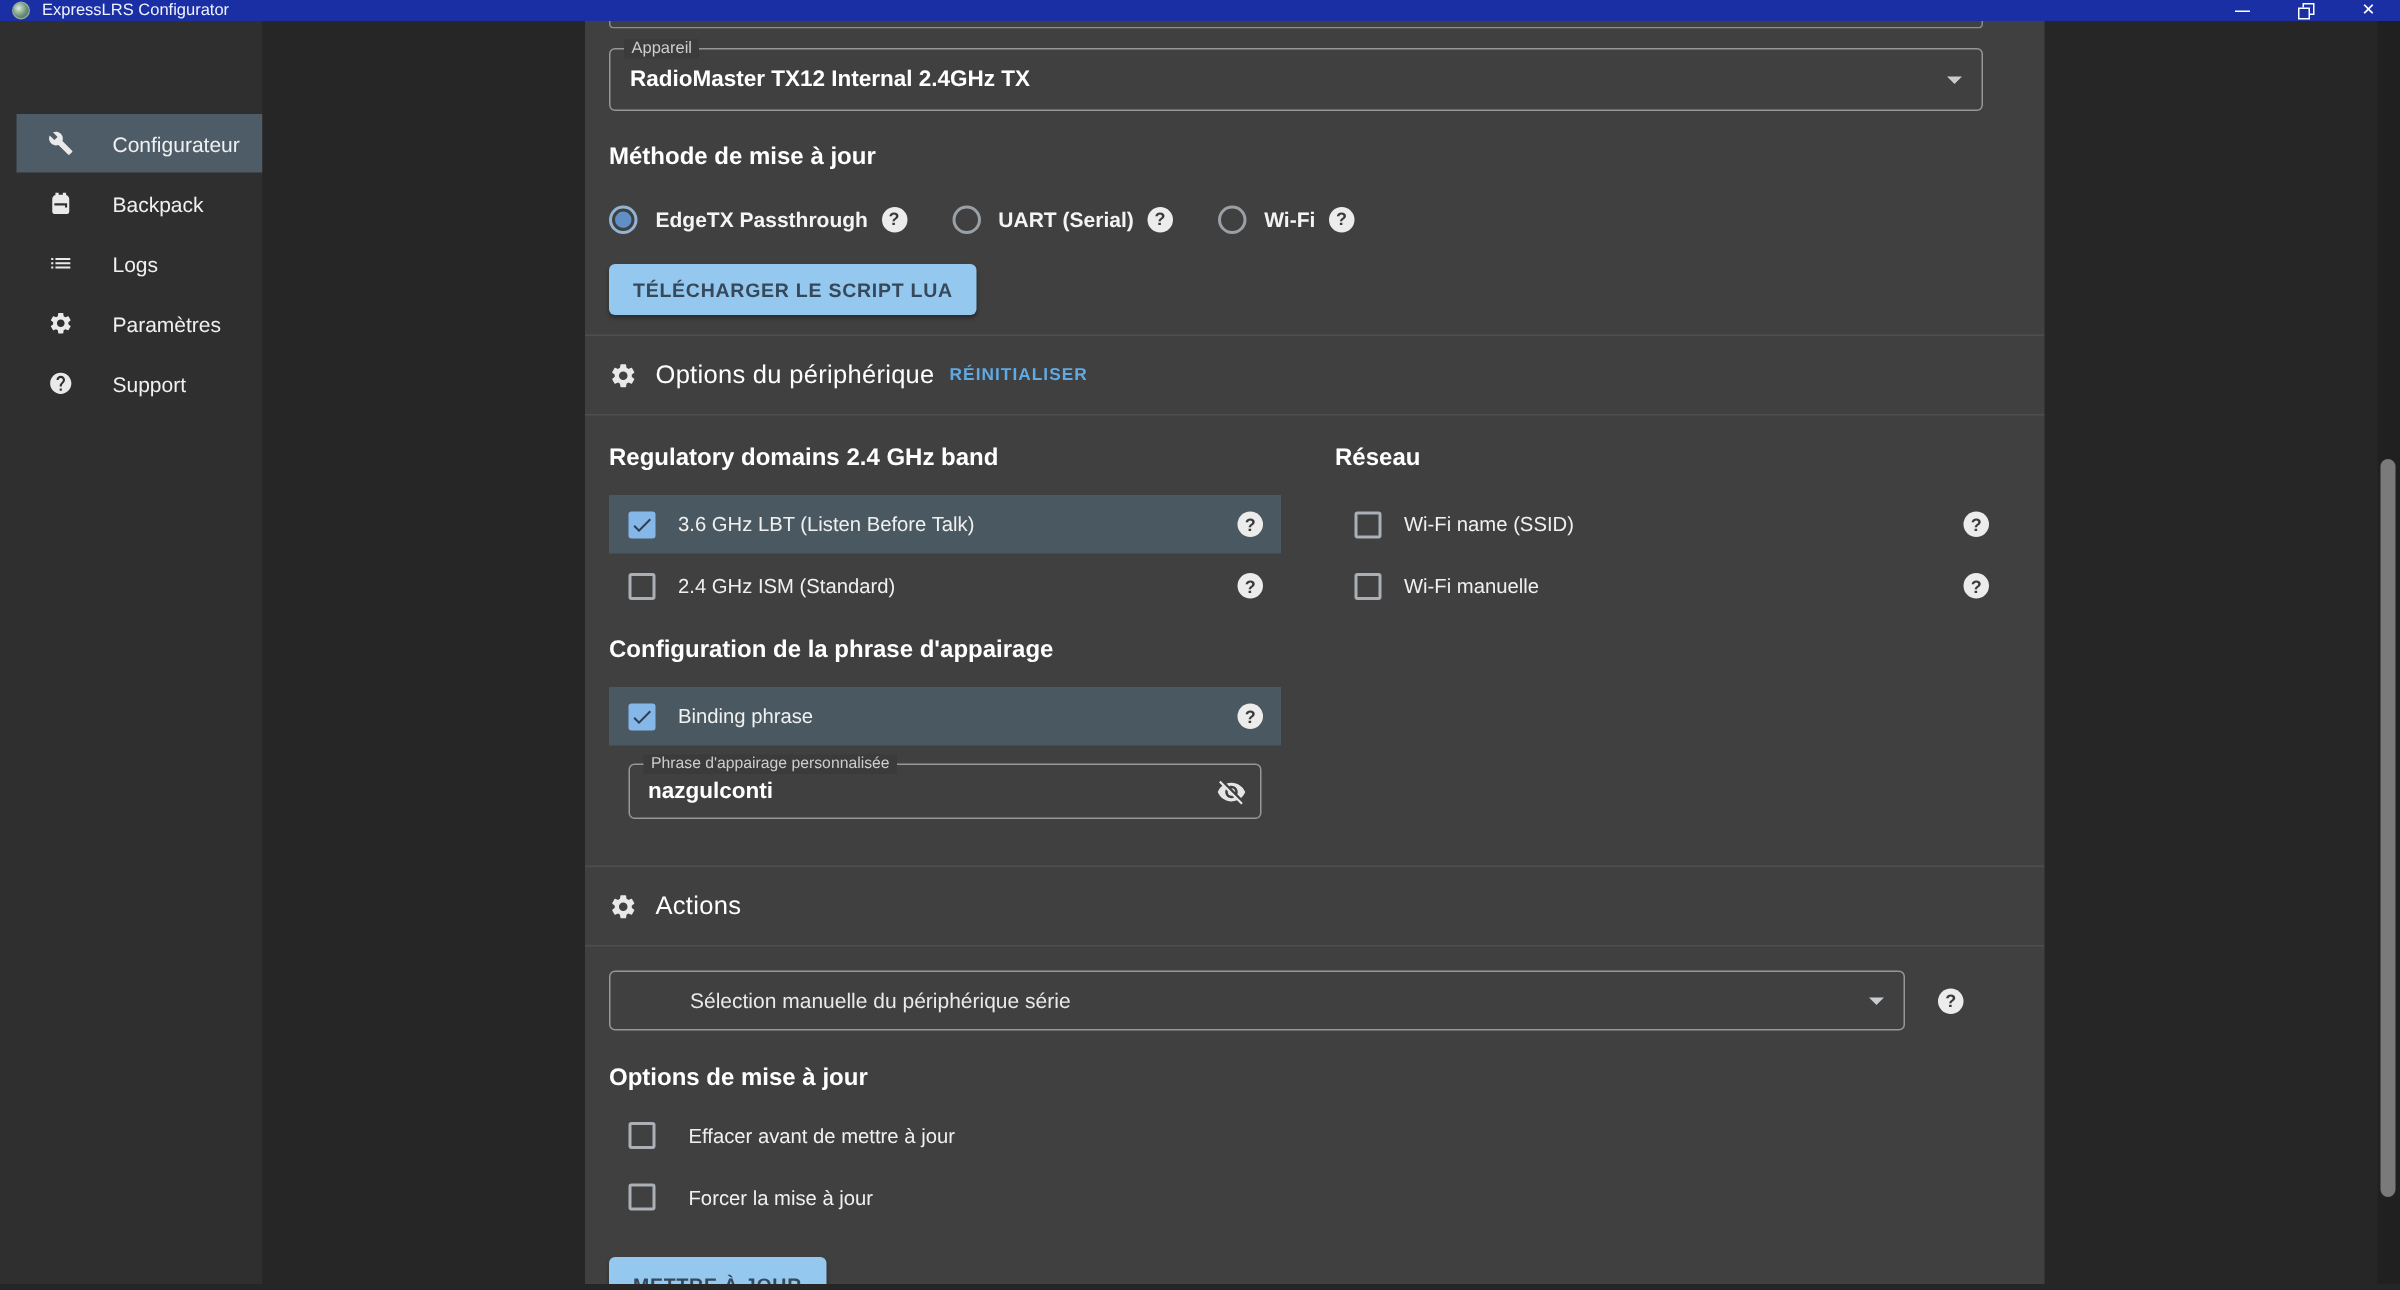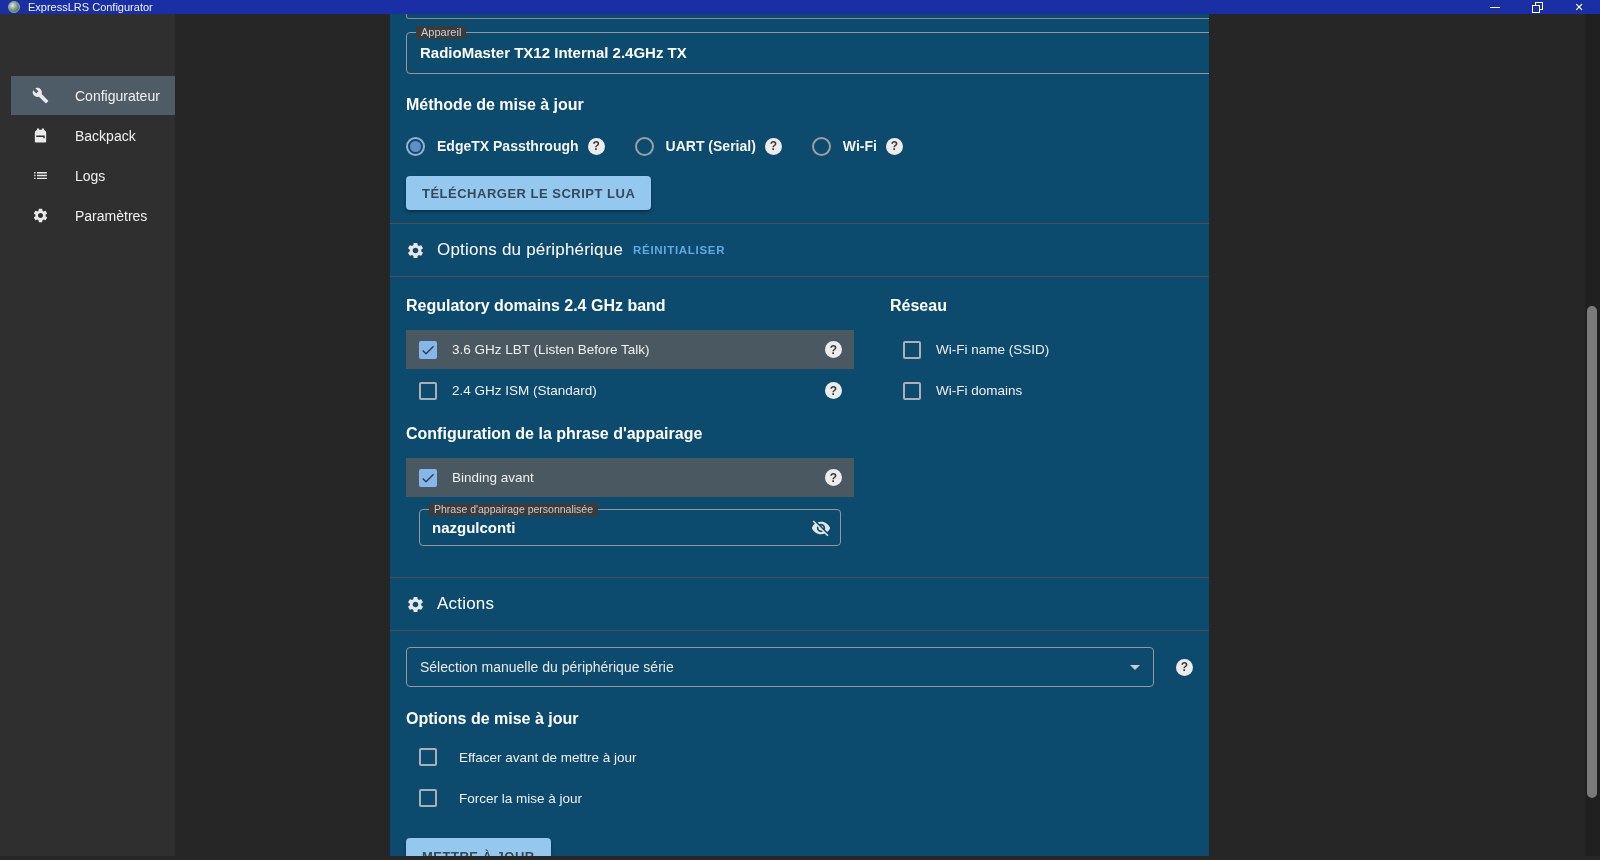--- a/index.html
+++ b/index.html
@@ -32,22 +32,22 @@
 
   
   .app { display:flex; height:842px; }
   .sidebar { width:175px; flex-shrink:0; background:#2f2f2f; padding-top:62px; }
   .side-item { height:39px; margin-bottom:1px; display:flex; align-items:center; padding-left:21px; color:#f0f0f0; font-size:14px; cursor:pointer;margin-left:11px; }
   .side-item.selected { background:#4d5c67; }
   .side-item svg { width:17px; height:17px; fill:#eaeaea; margin-right:26px; flex-shrink:0; }
 
   .main { position:relative; flex:1; background:#262626; }
   .card {
-    position:absolute; left:215px; top:0; width:819px; height:842px;
-    background:#0c4a6e; padding:0 16px; overflow:hidden; color:#fff;
+    position:absolute; left:215px; top:0; width:973px; height:842px;
+    background:#404040; padding:0 16px; overflow:hidden; color:#fff;
   }
 
   
   .partial-field {
     width:916px; height:5px; border:1px solid #8d8d8d; border-top:none;
     border-radius:0 0 3px 3px;
   }
   .ofield { position:relative; border:1px solid #979797; border-radius:4px; background:transparent; }
   .flabel {
     position:absolute; top:-7px; left:9px; background:#3b3b3b; padding:0 5px;
@@ -118,21 +118,21 @@
   .phrase-field { width:422px; height:37px; margin:12px 0 0 13px; }
   .phrase-field .flabel { font-size:10.5px; }
   .phrase-field .fvalue { line-height:35px; padding-left:12px; font-size:15px; font-weight:700; color:#fff; }
   .eye-icon { position:absolute; right:9px; top:8px; width:20px; height:20px; cursor:pointer; }
   .eye-icon svg { width:20px; height:20px; fill:#e6e6e6; }
 
   .div-2 { margin-top:31px; }
 
   
   .serial-row { margin-top:16px; display:flex; align-items:center; }
-  .serial-field { width:864px; height:40px; cursor:pointer; }
+  .serial-field { width:864px; height:40px; cursor:pointer;padding-left:40px; }
   .serial-field .fvalue { line-height:38px; padding-left:13px; font-size:14px; font-weight:400; color:#e9e9e9; }
   .serial-row .qicon { margin-left:22px; }
 
   .update-opts-heading { margin-top:22px; }
   .simple-check-row { display:flex; align-items:center; margin-top:17px; padding-left:13px; height:24px; cursor:pointer; }
   .simple-check-row .check-label { margin-left:22px; }
 
   
   .scroll-track { position:absolute; right:0; top:0; width:15px; height:100%; background:#202020; }
   .scroll-thumb { position:absolute; right:3px; top:292px; width:10px; height:492px; background:#7a7a7a; border-radius:5px; cursor:grab; }
@@ -175,20 +175,26 @@
       <svg viewBox="0 0 24 24">
           <path d="M3 13h2v-2H3v2zm0 4h2v-2H3v2zm0-8h2V7H3v2zm4 4h14v-2H7v2zm0 4h14v-2H7v2zM7 7v2h14V7H7z"></path>
         </svg>
       <span>Logs</span>
     </div>
     <div class="side-item">
       <svg viewBox="0 0 24 24">
           <path d="M19.14 12.94c.04-.3.06-.61.06-.94 0-.32-.02-.64-.07-.94l2.03-1.58c.18-.14.23-.41.12-.61l-1.92-3.32c-.12-.22-.37-.29-.59-.22l-2.39.96c-.5-.38-1.03-.7-1.62-.94l-.36-2.54c-.04-.24-.24-.41-.48-.41h-3.84c-.24 0-.43.17-.47.41l-.36 2.54c-.59.24-1.13.57-1.62.94l-2.39-.96c-.22-.08-.47 0-.59.22L2.74 8.87c-.12.21-.08.47.12.61l2.03 1.58c-.05.3-.09.63-.09.94s.02.64.07.94l-2.03 1.58c-.18.14-.23.41-.12.61l1.92 3.32c.12.22.37.29.59.22l2.39-.96c.5.38 1.03.7 1.62.94l.36 2.54c.05.24.24.41.48.41h3.84c.24 0 .44-.17.47-.41l.36-2.54c.59-.24 1.13-.56 1.62-.94l2.39.96c.22.08.47 0 .59-.22l1.92-3.32c.12-.22.07-.47-.12-.61l-2.01-1.58zM12 15.6c-1.98 0-3.6-1.62-3.6-3.6s1.62-3.6 3.6-3.6 3.6 1.62 3.6 3.6-1.62 3.6-3.6 3.6z"></path>
         </svg>
       <span>Paramètres</span>
+    </div>
+    <div class="side-item">
+      <svg viewBox="0 0 24 24">
+          <path d="M12 2C6.48 2 2 6.48 2 12s4.48 10 10 10 10-4.48 10-10S17.52 2 12 2zm1 17h-2v-2h2v2zm2.07-7.75l-.9.92C13.45 12.9 13 13.5 13 15h-2v-.5c0-1.1.45-2.1 1.17-2.83l1.24-1.26c.37-.36.59-.86.59-1.41 0-1.1-.9-2-2-2s-2 .9-2 2H8c0-2.21 1.79-4 4-4s4 1.79 4 4c0 .88-.36 1.68-.93 2.25z"></path>
+        </svg>
+      <span>Support</span>
     </div>
   </div>
 
   <div class="main">
     <div class="card">
 
       <div class="partial-field"></div>
 
       
       <div class="ofield device-field">
@@ -252,21 +258,21 @@
             <span class="qicon">?</span>
           </div>
 
           <h2 class="col-heading binding-heading">Configuration de la phrase d'appairage</h2>
           <div class="check-row highlight">
             <span class="cb checked">
                 <svg viewBox="0 0 24 24">
                   <path d="M9 16.17L4.83 12l-1.42 1.41L9 19 21 7l-1.41-1.41z"></path>
                 </svg>
               </span>
-            <span class="check-label">Binding avant</span>
+            <span class="check-label">Binding phrase</span>
             <span class="qicon">?</span>
           </div>
 
           <div class="ofield phrase-field">
             <span class="flabel">Phrase d'appairage personnalisée</span>
             <div class="fvalue">nazgulconti</div>
             <span class="eye-icon">
               <svg viewBox="0 0 24 24">
                   <path d="M12 7c2.76 0 5 2.24 5 5 0 .65-.13 1.26-.36 1.83l2.92 2.92c1.51-1.26 2.7-2.89 3.43-4.75-1.73-4.39-6-7.5-11-7.5-1.4 0-2.74.25-3.98.7l2.16 2.16C10.74 7.13 11.35 7 12 7zM2 4.27l2.28 2.28.46.46C3.08 8.3 1.78 10.02 1 12c1.73 4.39 6 7.5 11 7.5 1.55 0 3.03-.3 4.38-.84l.42.42L19.73 22 21 20.73 3.27 3 2 4.27zM7.53 9.8l1.55 1.55c-.05.21-.08.43-.08.65 0 1.66 1.34 3 3 3 .22 0 .44-.03.65-.08l1.55 1.55c-.67.33-1.41.53-2.2.53-2.76 0-5-2.24-5-5 0-.79.2-1.53.53-2.2zm4.31-.78l3.15 3.15.02-.16c0-1.66-1.34-3-3-3l-.17.01z"></path>
                 </svg>
@@ -276,21 +282,21 @@
 
         <div class="opt-col">
           <h2 class="col-heading">Réseau</h2>
           <div class="check-row">
             <span class="cb unchecked"></span>
             <span class="check-label">Wi-Fi name (SSID)</span>
             <span class="qicon">?</span>
           </div>
           <div class="check-row">
             <span class="cb unchecked"></span>
-            <span class="check-label">Wi-Fi domains</span>
+            <span class="check-label">Wi-Fi manuelle</span>
             <span class="qicon">?</span>
           </div>
         </div>
       </div>
 
       <div class="divider div-2"></div>
 
       
       <div class="section-header">
         <svg viewBox="0 0 24 24">

